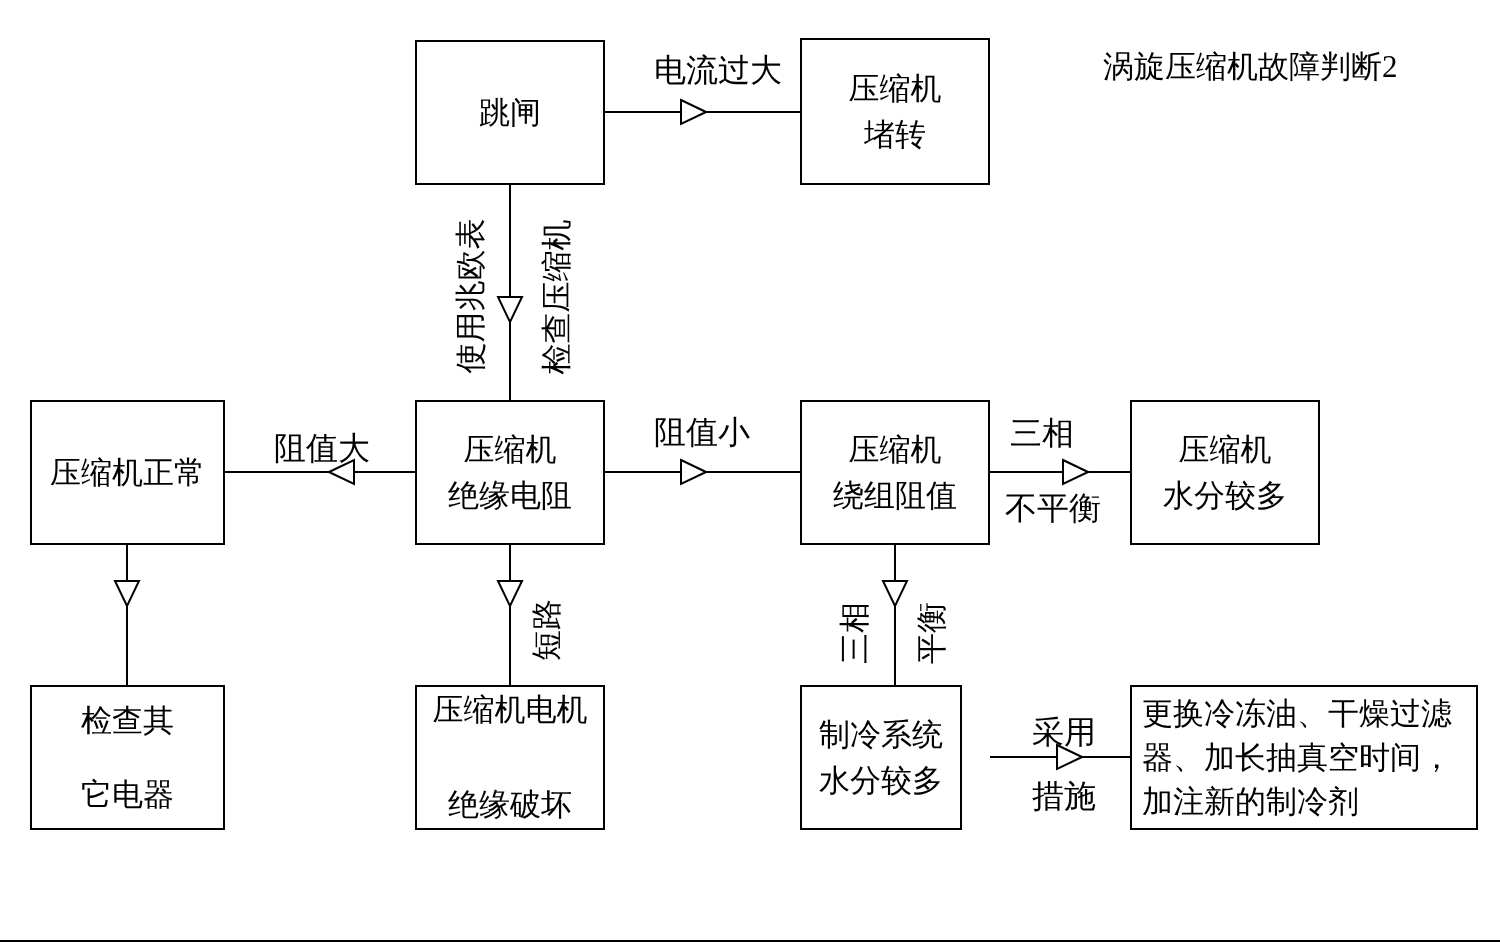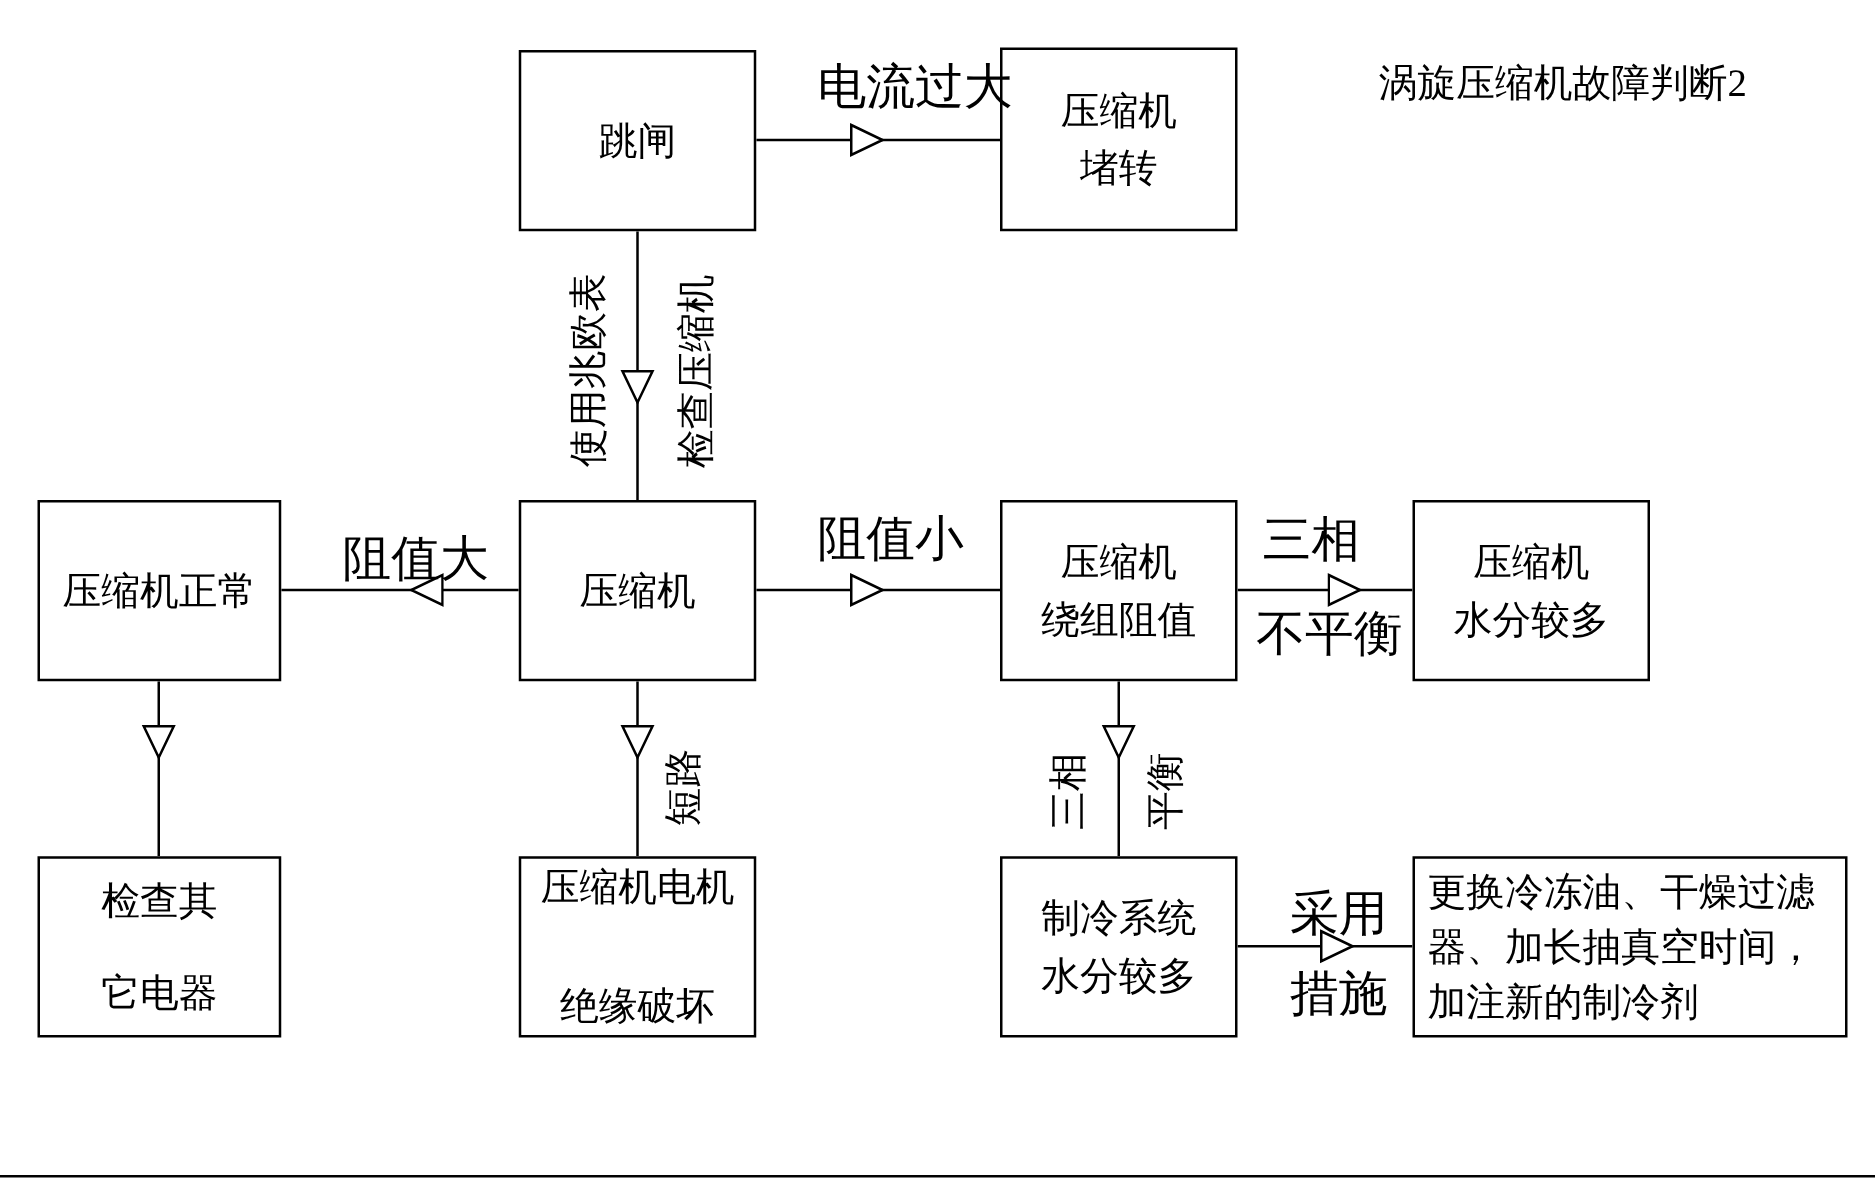--- a/index.html
+++ b/index.html
@@ -29,21 +29,21 @@
   .box--leftalign {
     align-items: flex-start;
     text-align: center;
     padding: 0 10px 0 10px;
     line-height: 44px;
   }
   .hline { position: absolute; height: 2px; background: #000; z-index: 1; }
   .vline { position: absolute; width: 2px;  background: #000; z-index: 1; }
   .lbl {
     position: absolute;
-    font-size: 39px;
+    font-size: 32px;
     line-height: 32px;
     white-space: nowrap;
     z-index: 4;
   }
   .vlbl {
     position: absolute;
     font-size: 31px;
     line-height: 32px;
     height: 32px;
     text-align: center;
@@ -124,20 +124,21 @@
     <span>跳闸</span>
   </div>
 
   <div class="box" style="left:800px; top:38px; width:190px; height:147px;">
     <span>压缩机</span>
     <span>堵转</span>
   </div>
 
   <div class="box" style="left:415px; top:400px; width:190px; height:145px;">
     <span>压缩机</span>
+    <span>绝缘电阻</span>
   </div>
 
   <div class="box" style="left:30px; top:400px; width:195px; height:145px;">
     <span>压缩机正常</span>
   </div>
 
   <div class="box" style="left:30px; top:685px; width:195px; height:145px;gap:28px;">
     <span>检查其</span>
     <span>它电器</span>
   </div>
@@ -150,21 +151,21 @@
   <div class="box" style="left:1130px; top:400px; width:190px; height:145px;">
     <span>压缩机</span>
     <span>水分较多</span>
   </div>
 
   <div class="box" style="left:415px; top:685px; width:190px; height:145px;justify-content:space-between;">
     <span>压缩机电机</span>
     <span>绝缘破坏</span>
   </div>
 
-  <div class="box" style="left:800px; top:685px; width:190px; height:145px;">
+  <div class="box" style="left:800px; top:685px; width:162px; height:145px;">
     <span>制冷系统</span>
     <span>水分较多</span>
   </div>
 
   <div class="box box--leftalign" style="left:1130px; top:685px; width:348px; height:145px;">
     <span>更换冷冻油、干燥过滤</span>
     <span>器、加长抽真空时间，</span>
     <span>加注新的制冷剂</span>
   </div>
 

